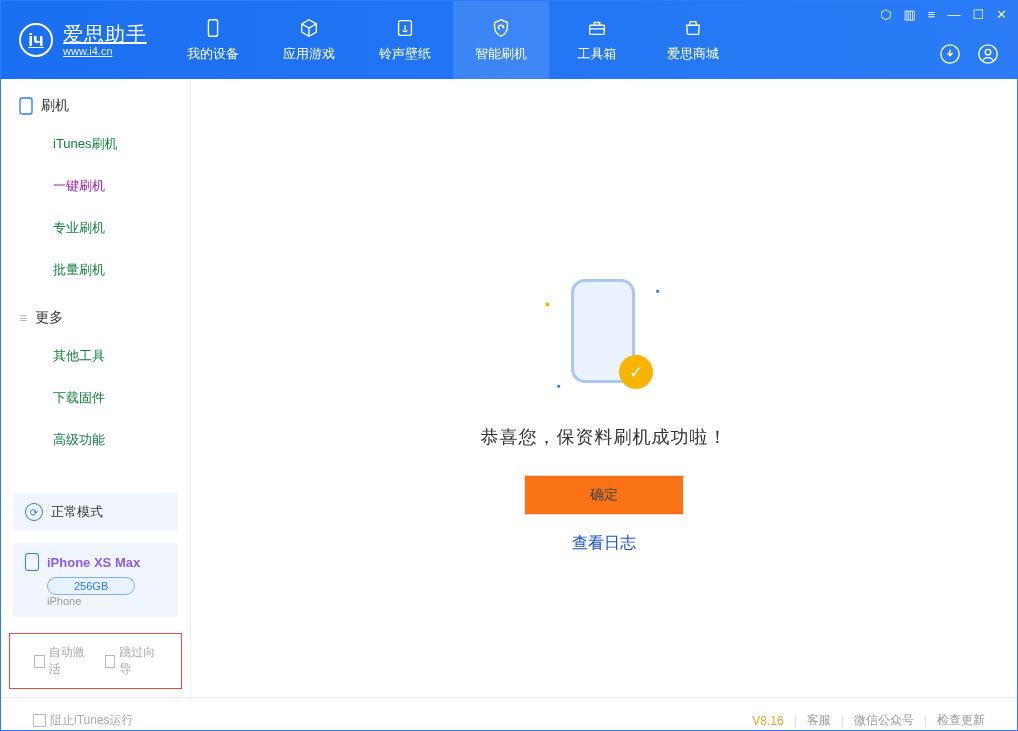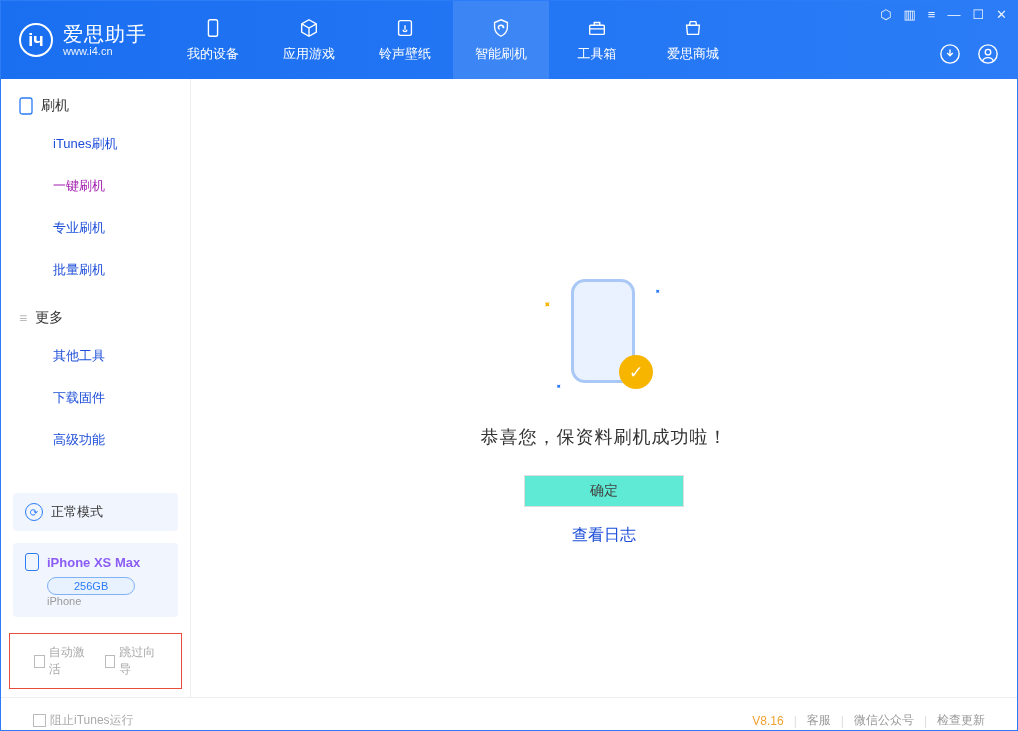--- a/index.html
+++ b/index.html
@@ -1,40 +1,40 @@
 <!DOCTYPE html>
 <html><head>
 <meta charset="utf-8">
 <style>
 * { margin: 0; padding: 0; box-sizing: border-box; font-family: "Microsoft YaHei", Arial, sans-serif; }
 body { background: #fff; width: 1018px; height: 731px; overflow: hidden; border: 1px solid #2b7cf6; }
 
 
 .header { height: 78px; background: linear-gradient(to right, #1a6ff1, #2b7cf6); display: flex; align-items: stretch; color: #fff; position: relative; }
-.logo-area { display: flex; align-items: center; padding: 12px 18px; gap: 10px; }
+.logo-area { display: flex; align-items: center; padding: 12px 18px; gap: 10px; text-decoration: underline; }
 .logo-circle { width: 34px; height: 34px; border: 2.5px solid #fff; border-radius: 50%; display: flex; align-items: center; justify-content: center; font-weight: bold; font-size: 18px; }
 .logo-text { line-height: 1.1; }
 .logo-text .cn { font-size: 20px; font-weight: 500; letter-spacing: 1px; }
 .logo-text .en { font-size: 11px; opacity: 0.9; }
 .nav { display: flex; }
 .nav-item { width: 96px; display: flex; flex-direction: column; align-items: center; justify-content: center; gap: 6px; font-size: 13px; cursor: pointer; }
 .nav-item.active { background: rgba(255,255,255,0.12); }
 .nav-item svg { width: 22px; height: 22px; }
 .window-controls-top { position: absolute; top: 6px; right: 10px; display: flex; gap: 12px; font-size: 13px; align-items: center; }
 .window-controls-top span { cursor: pointer; opacity: 0.9; }
 .header-right-icons { position: absolute; bottom: 14px; right: 18px; display: flex; gap: 16px; }
 .header-right-icons svg { width: 22px; height: 22px; cursor: pointer; }
 
 
 .body { display: flex; height: 618px; }
 .sidebar { width: 190px; border-right: 1px solid #eee; display: flex; flex-direction: column; }
 .side-section { padding: 18px 0 0 0; }
 .side-header { display: flex; align-items: center; gap: 8px; padding: 0 18px 8px 18px; color: #333; font-size: 14px; }
 .side-items { }
-.side-item { padding: 12px 0 12px 52px; font-size: 13px; color: #1d4ed8; cursor: pointer; }
+.side-item { padding: 12px 0 12px 52px; font-size: 13px; color: #15803d; cursor: pointer; }
 .side-item.active { color: #a21caf; }
 .side-spacer { flex: 1; }
 .mode-box, .device-box { margin: 6px 12px; background: #f1f6fe; border-radius: 4px; padding: 10px 12px; font-size: 13px; color: #333; }
 .mode-box { display: flex; align-items: center; gap: 8px; }
 .mode-icon { width: 18px; height: 18px; border: 1.5px solid #2b7cf6; border-radius: 50%; display: flex; align-items: center; justify-content: center; color: #2b7cf6; font-size: 10px; }
 .device-box .dev-head { display: flex; align-items: center; gap: 8px; font-weight: 600; color: #8b5cf6; }
 .dev-phone-icon { width: 14px; height: 18px; border: 1.5px solid #2b7cf6; border-radius: 3px; }
 .storage-pill { display: inline-block; margin: 6px 0 0 22px; padding: 2px 26px; border: 1px solid #7fb2f8; color: #2b7cf6; border-radius: 10px; font-size: 11px; background:#e8f1fe; }
 .dev-sub { margin-left: 22px; font-size: 11px; color: #999; }
 .red-box { border: 1.5px solid #e74c3c; margin: 10px 8px 8px 8px; padding: 10px 24px; display: flex; gap: 18px; align-items: center; }
@@ -44,21 +44,21 @@
 
 .main { flex: 1; display: flex; flex-direction: column; align-items: center; justify-content: flex-start; padding-top: 200px; }
 .phone-illustration { position: relative; width: 110px; height: 120px; margin-bottom: 26px; }
 .phone-frame { position: absolute; left: 22px; top: 0; width: 64px; height: 104px; border: 3px solid #a9c8f5; border-radius: 14px; background: #e9f2fe; }
 .phone-badge { position: absolute; right: 6px; bottom: 10px; width: 34px; height: 34px; background: #f7b500; border-radius: 50%; display: flex; align-items: center; justify-content: center; color: #fff; font-size: 17px; }
 .spark { position: absolute; color: #f7b500; font-size: 10px; }
 .spark.s1 { left: -6px; top: 20px; transform: rotate(45deg); }
 .spark.s2 { right: -2px; top: 8px; transform: rotate(45deg); color:#2b7cf6; font-size:8px;}
 .spark.s3 { left: 6px; bottom: 8px; transform: rotate(45deg); color:#2b7cf6; font-size:8px;}
 .success-text { font-size: 18px; color: #333; margin-bottom: 26px; letter-spacing: 1px; }
-.ok-button { width: 160px; height: 32px; border: 1px solid #ddd; background: #5eead4; font-size: 14px; color: #444; cursor: pointer; margin-bottom: 18px; }
+.ok-button { width: 160px; height: 40px; border: 1px solid #ddd; background: #f97316; font-size: 14px; color: #444; cursor: pointer; margin-bottom: 18px; }
 .view-log { font-size: 16px; color: #1d4ed8; cursor: pointer; }
 
 
 .footer { height: 46px; border-top: 1px solid #eee; display: flex; align-items: center; padding: 0 32px; font-size: 12px; color: #999; }
 .footer .left { display: flex; align-items: center; gap: 6px; }
 .footer .right { margin-left: auto; display: flex; align-items: center; gap: 10px; }
 .footer .sep { color: #ddd; }
 .version { color: #f0a030; }
 </style>
 </head>

